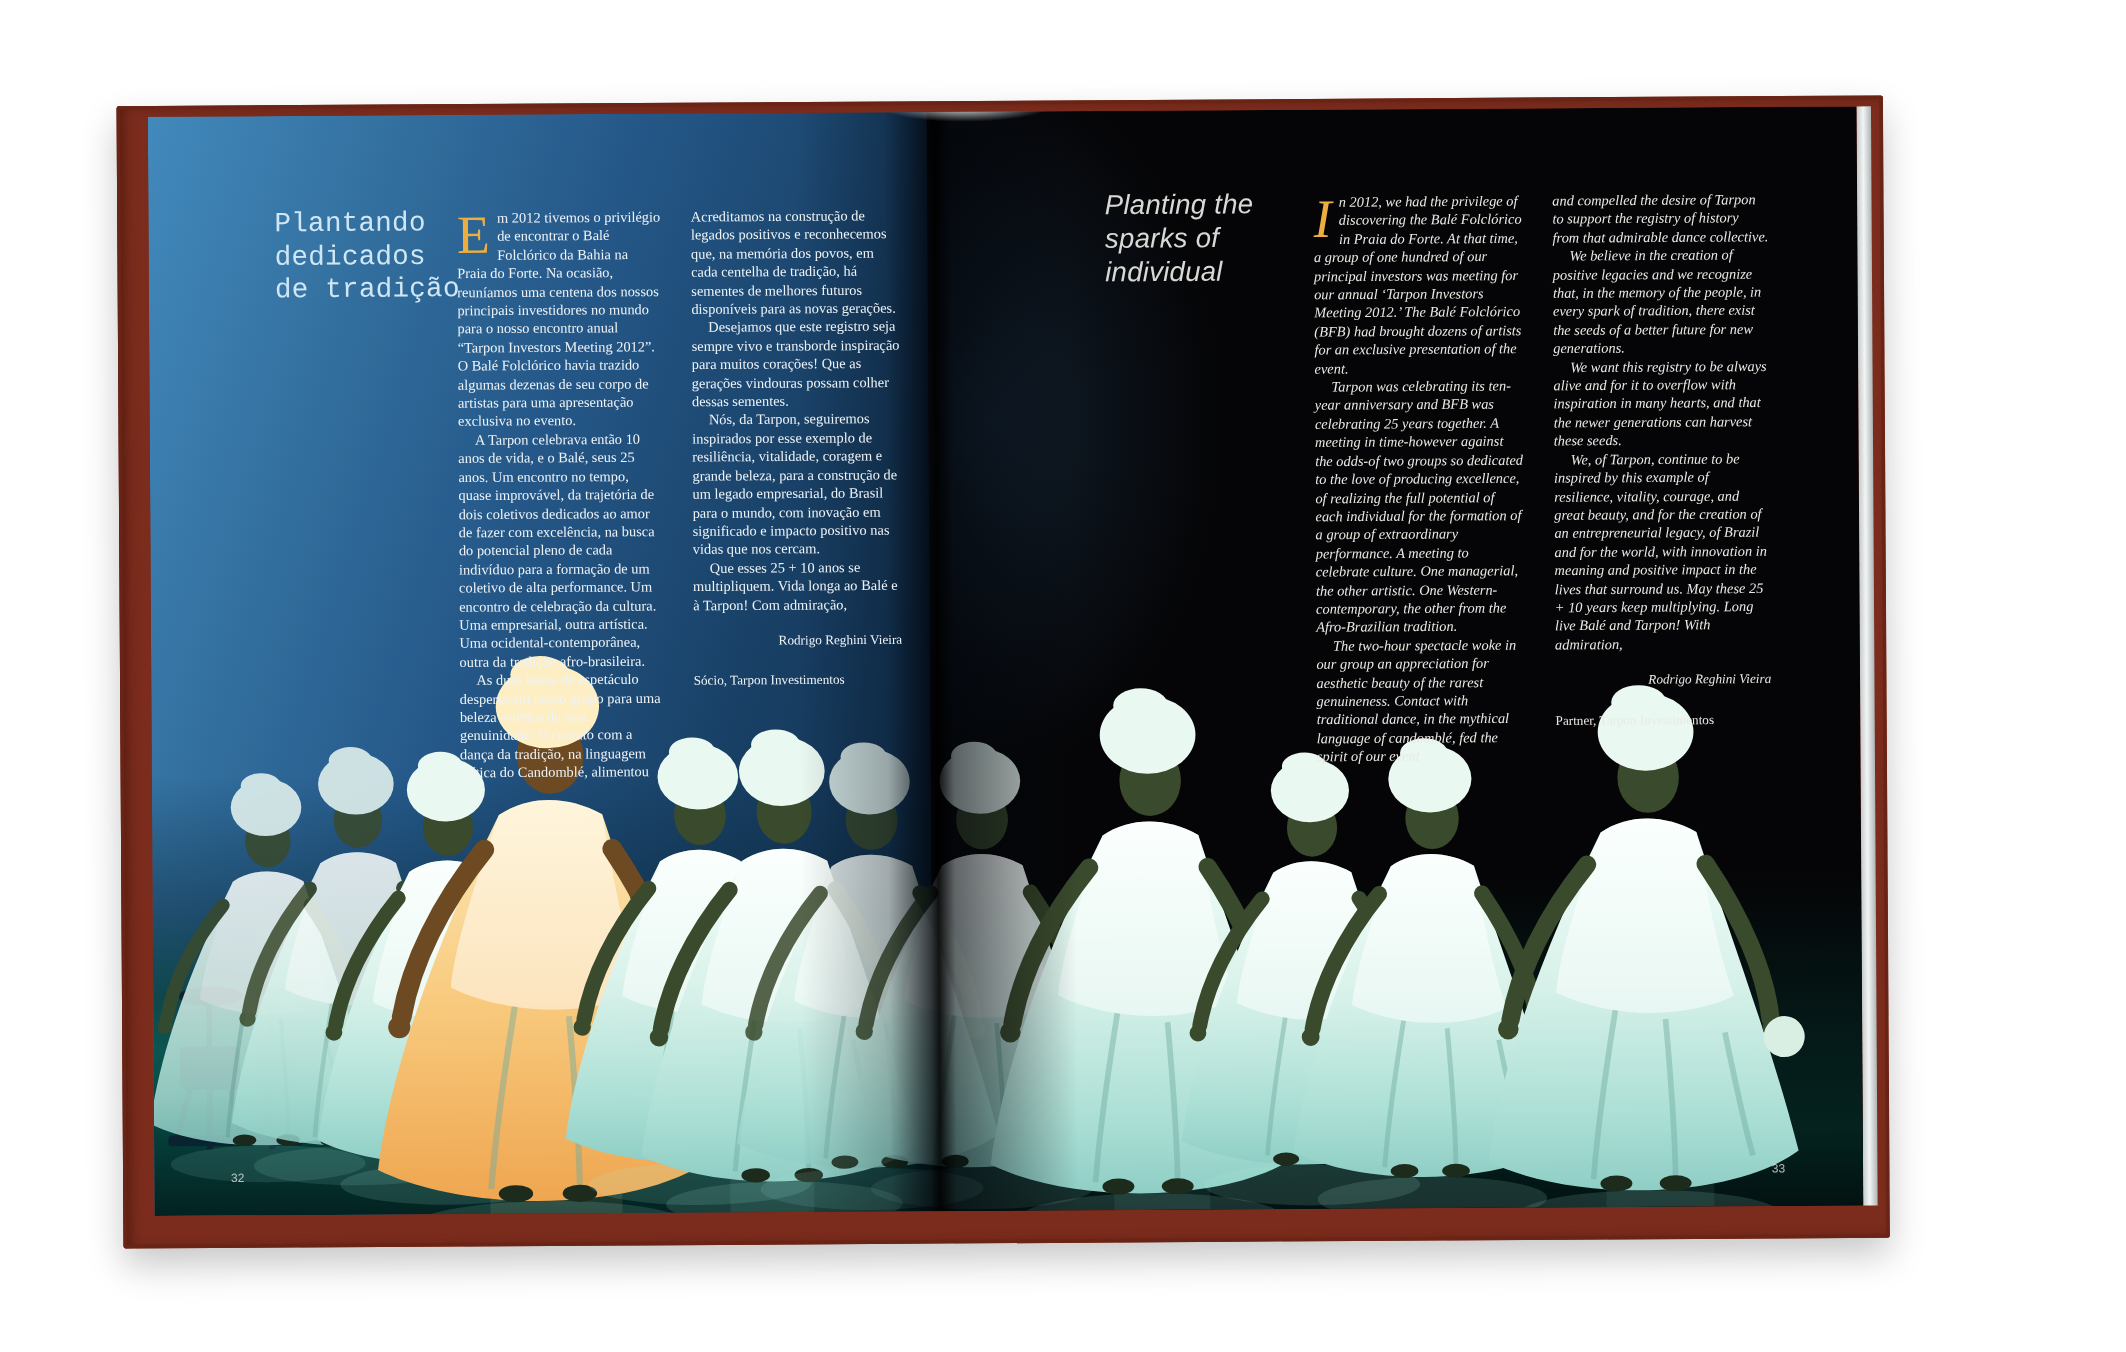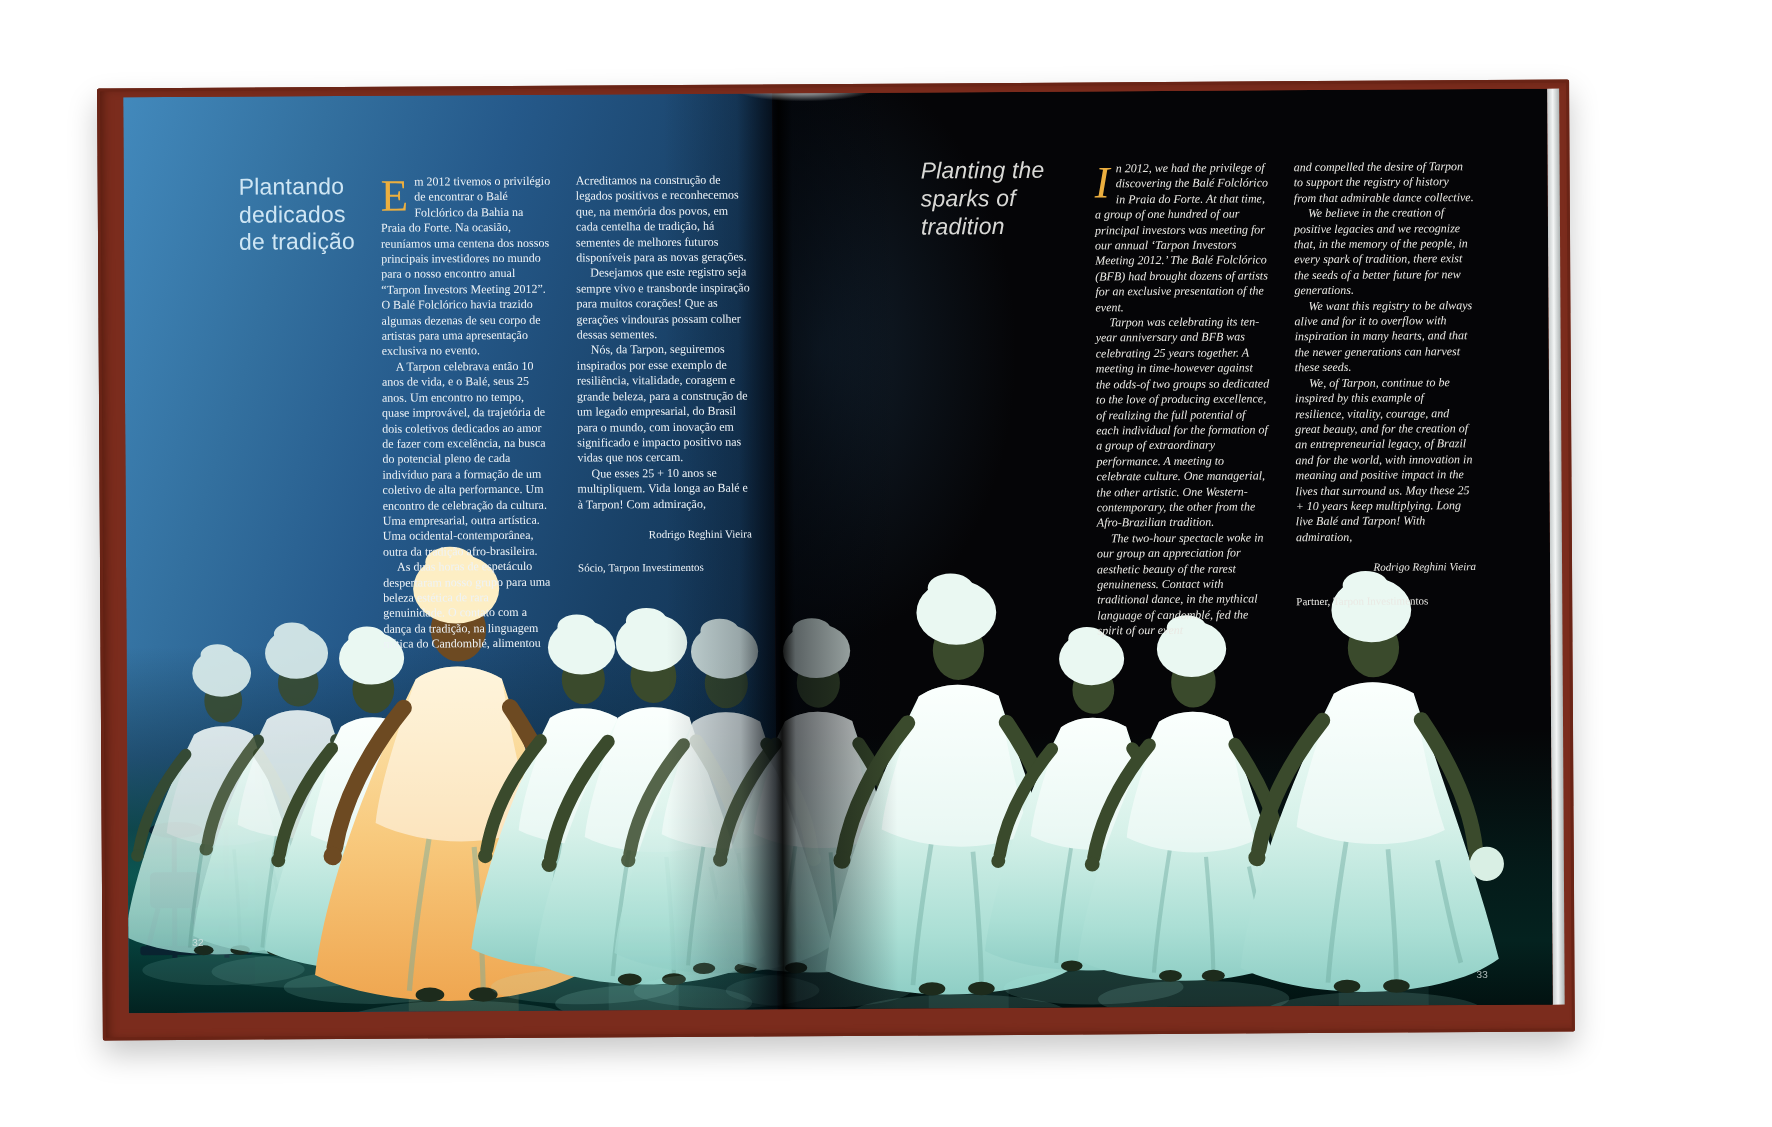--- a/index.html
+++ b/index.html
@@ -268,21 +268,21 @@
               <ellipse cx="-3" cy="-205" rx="12" ry="7.5" fill="#eaf8f2"></ellipse>
               <ellipse cx="-14" cy="6" rx="7" ry="3.5" fill="#1d2b1c"></ellipse>
               <ellipse cx="12" cy="6" rx="7" ry="3.5" fill="#1d2b1c"></ellipse>
             </g>
           </g>
       </svg>
 
       <div class="gutter"></div>
       <div class="spine-highlight"></div>
 
-      <div class="title" style="left:115px;top:77px;">
+      <div class="title" style="left:105px;top:77px;font-family:Liberation Mono, monospace;">
         <div>Plantando</div>
         <div>dedicados</div>
         <div>de tradição</div>
       </div>
 
       <div class="col" style="left:257px;top:79px;width:170px;">
         <p><span class="dropcap">E</span><span>m 2012 tivemos o privilégio de encontrar o Balé Folclórico da Bahia na Praia do Forte. Na ocasião, reuníamos uma centena dos nossos principais investidores no mundo para o nosso encontro anual “Tarpon Investors Meeting 2012”. O Balé Folclórico havia trazido algumas dezenas de seu corpo de artistas para uma apresentação exclusiva no evento.</span></p>
         <p>A Tarpon celebrava então 10 anos de vida, e o Balé, seus 25 anos. Um encontro no tempo, quase improvável, da trajetória de dois coletivos dedicados ao amor de fazer com excelência, na busca do potencial pleno de cada indivíduo para a formação de um coletivo de alta performance. Um encontro de celebração da cultura. Uma empresarial, outra artística. Uma ocidental-contemporânea, outra da tradição afro-brasileira.</p>
         <p>As duas horas de espetáculo despertaram nosso grupo para uma beleza estética de rara genuinidade. O contato com a dança da tradição, na linguagem mítica do Candomblé, alimentou</p>
       </div>
@@ -291,26 +291,26 @@
         <p>Acreditamos na construção de legados positivos e reconhecemos que, na memória dos povos, em cada centelha de tradição, há sementes de melhores futuros disponíveis para as novas gerações.</p>
         <p>Desejamos que este registro seja sempre vivo e transborde inspiração para muitos corações! Que as gerações vindouras possam colher dessas sementes.</p>
         <p>Nós, da Tarpon, seguiremos inspirados por esse exemplo de resiliência, vitalidade, coragem e grande beleza, para a construção de um legado empresarial, do Brasil para o mundo, com inovação em significado e impacto positivo nas vidas que nos cercam.</p>
         <p>Que esses 25 + 10 anos se multipliquem. Vida longa ao Balé e à Tarpon! Com admiração,</p>
         <div class="sig">
           <div class="name">Rodrigo Reghini Vieira</div>
           <div class="role">Sócio, Tarpon Investimentos</div>
         </div>
       </div>
 
-      <div class="pagenum" style="left:64px;top:840px;text-align:right;">32</div>
+      <div class="pagenum" style="left:64px;top:880px;text-align:right;">32</div>
 
       <div class="title en" style="left:797px;top:64px;">
         <div>Planting the</div>
         <div>sparks of</div>
-        <div>tradition</div>
+        <div>individual</div>
       </div>
 
       <div class="col en" style="left:971px;top:70px;width:174px;">
         <p><span class="dropcap">I</span><span>n 2012, we had the privilege of discovering the Balé Folclórico in Praia do Forte. At that time, a group of one hundred of our principal investors was meeting for our annual ‘Tarpon Investors Meeting 2012.’ The Balé Folclórico (BFB) had brought dozens of artists for an exclusive presentation of the event.</span></p>
         <p>Tarpon was celebrating its ten-year anniversary and BFB was celebrating 25 years together. A meeting in time-however against the odds-of two groups so dedicated to the love of producing excellence, of realizing the full potential of each individual for the formation of a group of extraordinary performance. A meeting to celebrate culture. One managerial, the other artistic. One Western-contemporary, the other from the Afro-Brazilian tradition.</p>
         <p>The two-hour spectacle woke in our group an appreciation for aesthetic beauty of the rarest genuineness. Contact with traditional dance, in the mythical language of candomblé, fed the spirit of our event</p>
       </div>
 
       <div class="col en" style="left:1170px;top:70px;width:180px;">
         <p>and compelled the desire of Tarpon to support the registry of history from that admirable dance collective.</p>

